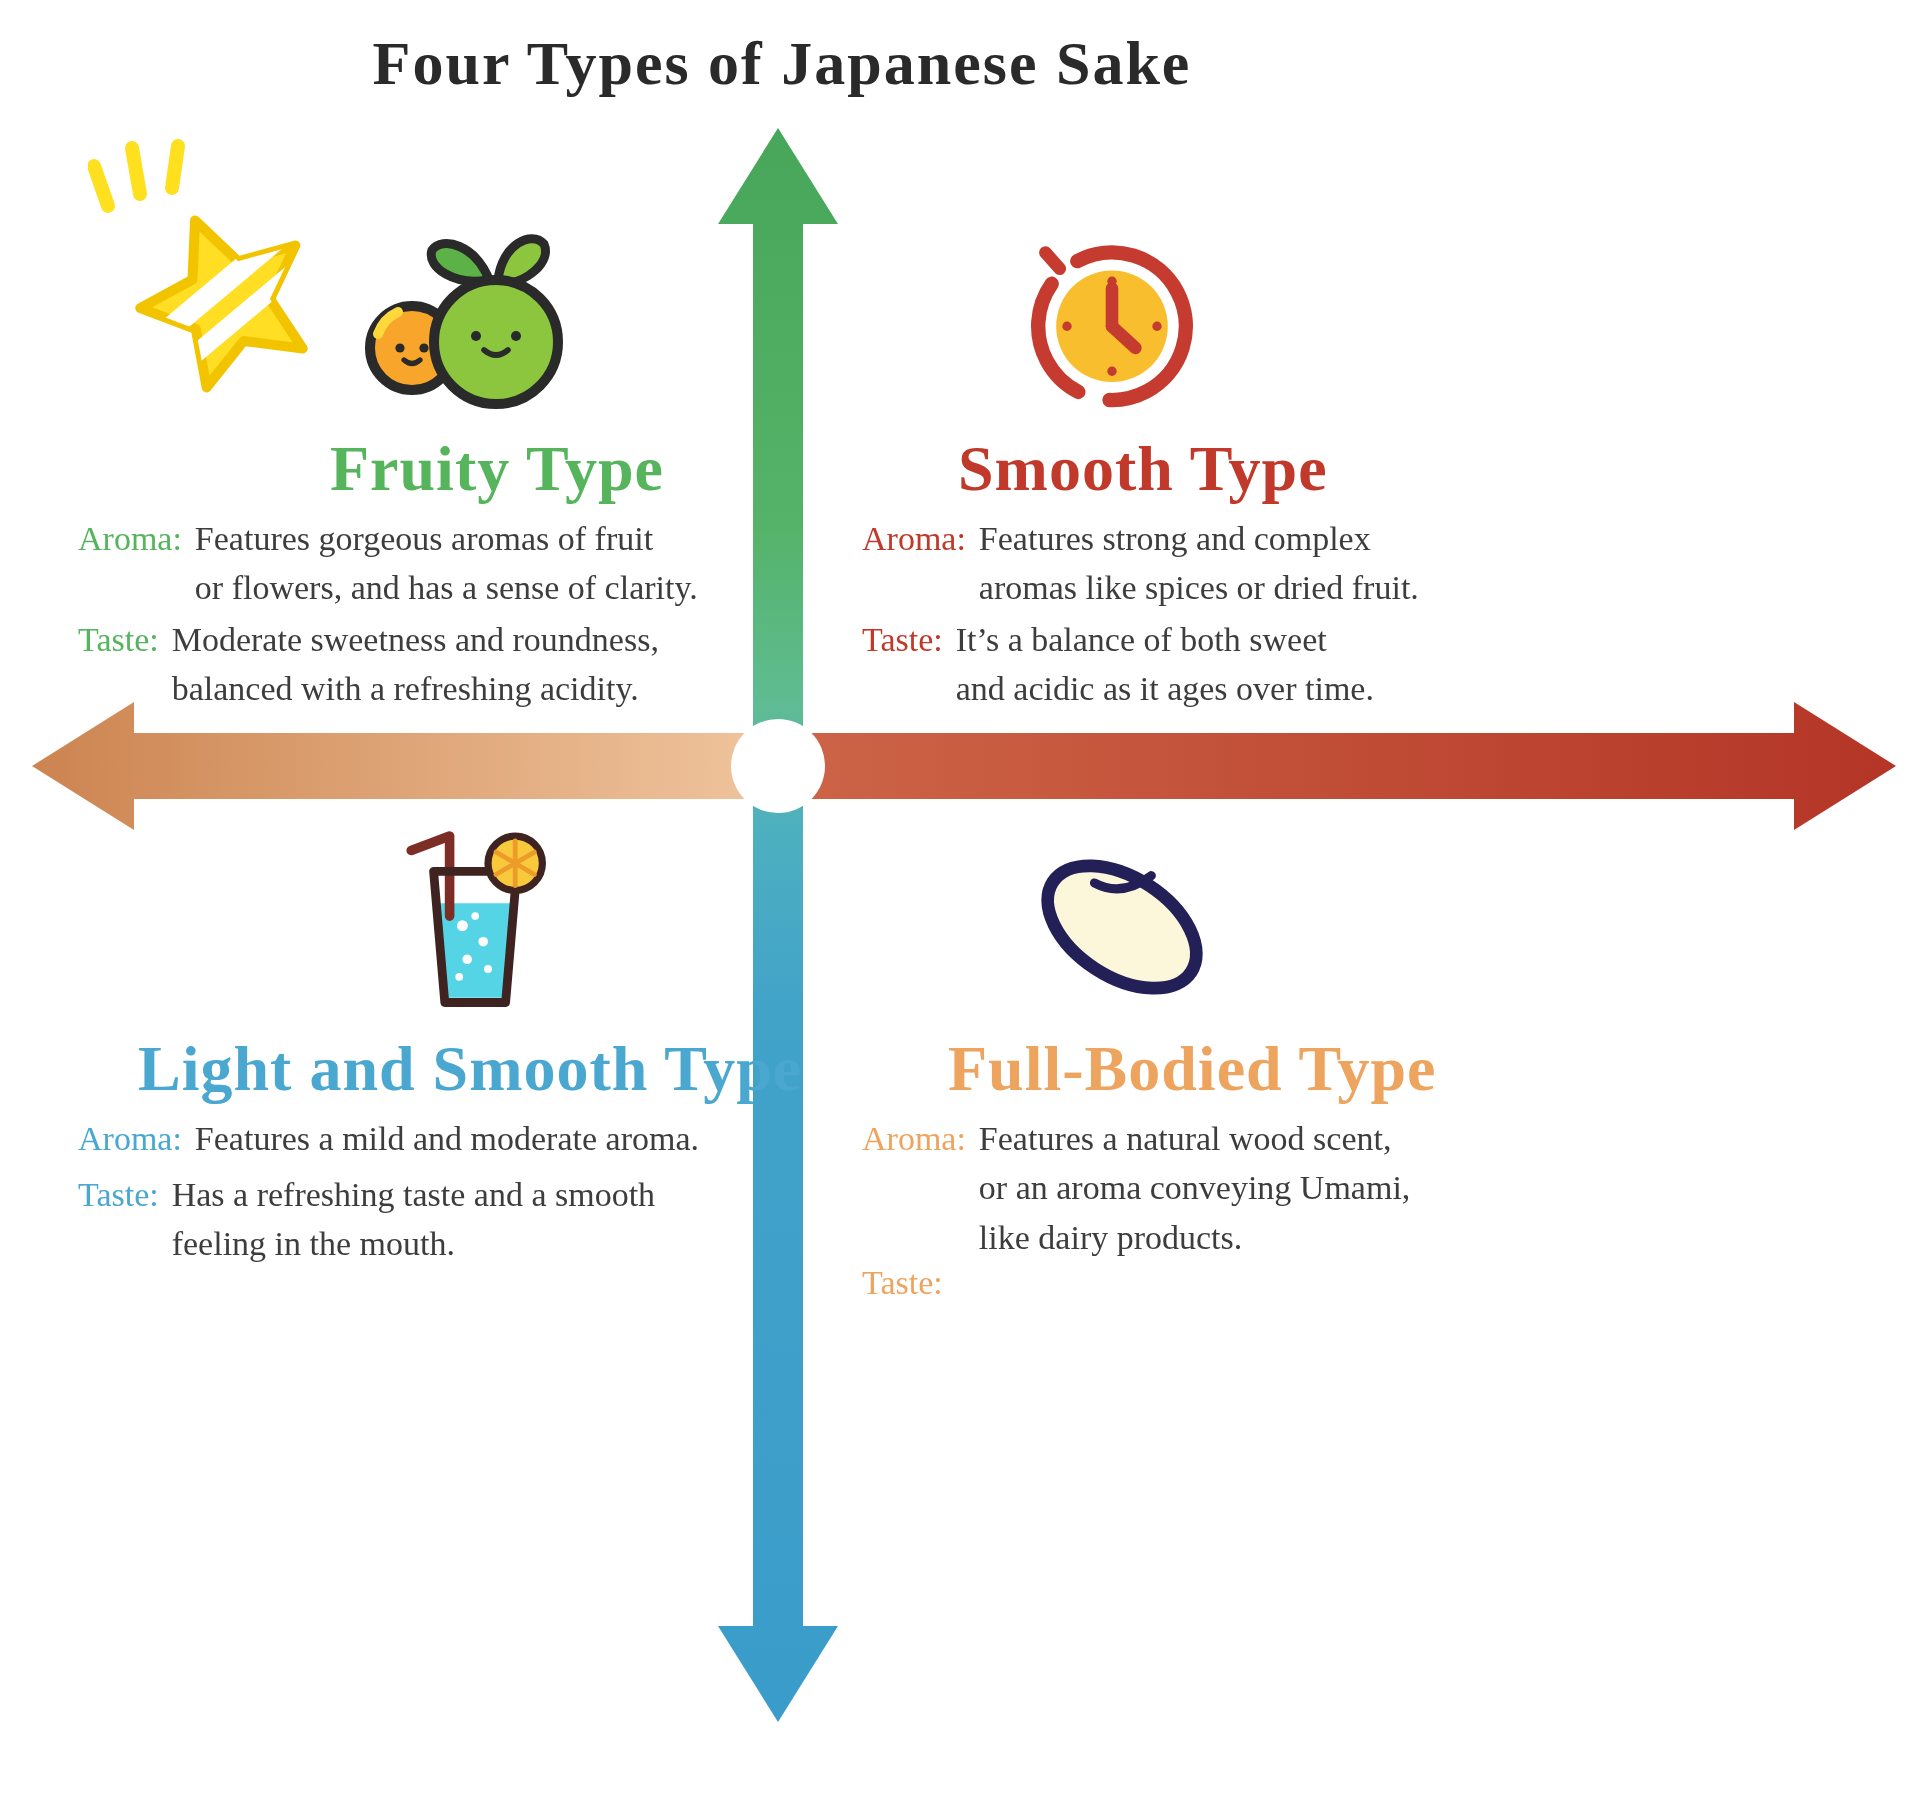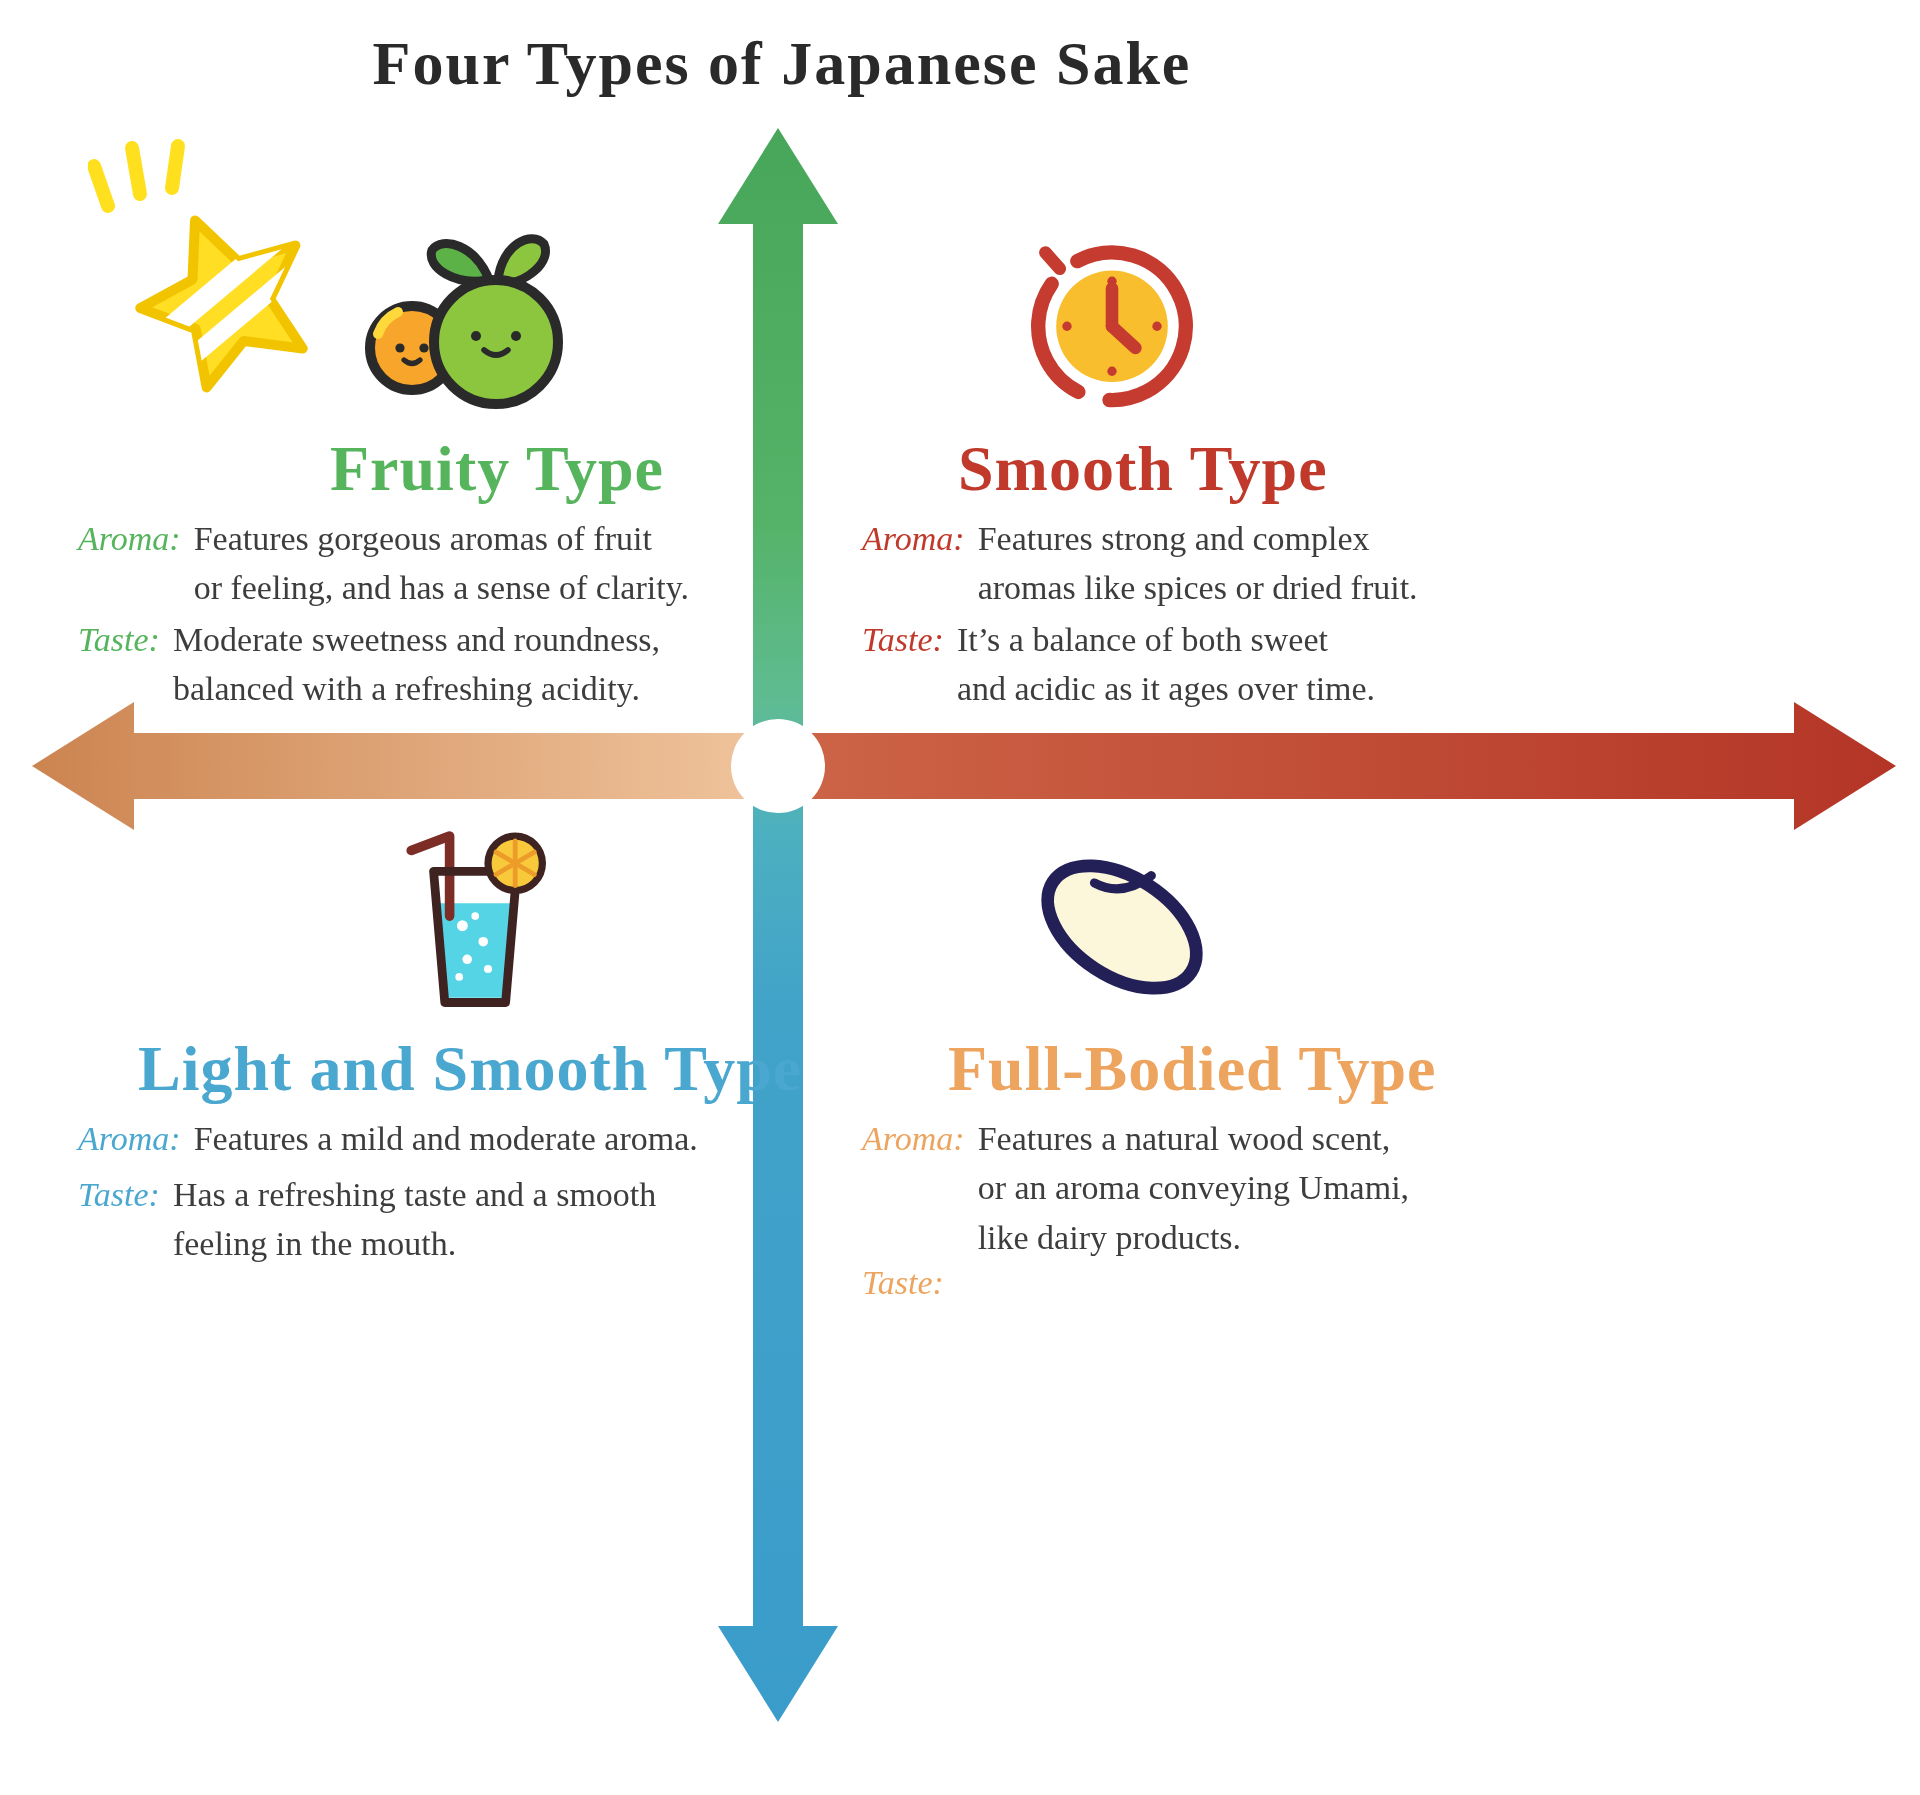--- a/index.html
+++ b/index.html
@@ -4,21 +4,21 @@
 <style>
   html, body { margin: 0; padding: 0; background: #ffffff; }
   body { font-family: "Liberation Serif", "DejaVu Serif", serif; }
   .canvas { position: relative; width: 1920px; height: 1795px; background: #ffffff; overflow: hidden; }
   .axes { position: absolute; left: 0; top: 0; }
   .title { position: absolute; left: 0; top: 28px; width: 1564px; margin: 0; text-align: center;
            font-size: 62px; font-weight: 700; color: #2a2a2a; letter-spacing: 2px; }
   .icon { position: absolute; }
   .qhead { position: absolute; font-size: 64px; font-weight: 700; letter-spacing: 1px; white-space: nowrap; }
   .entry { position: absolute; display: flex; gap: 13px; font-size: 34px; line-height: 1.45; color: #3d3d3d; }
-  .entry .label { flex: none; font-style: italic; }
+  .entry .label { flex: none; }
   .entry .text { white-space: pre-line; }
 
   .head-fruity  { left: 330px; top: 432px; }
   .head-matured { left: 958px; top: 432px; }
   .head-light   { left: 138px; top: 1032px; }
   .head-full    { left: 948px; top: 1032px; }
 
   .aroma-fruity  { left: 78px;  top: 514px; }
   .taste-fruity  { left: 78px;  top: 615px; }
   .aroma-matured { left: 862px; top: 514px; }
@@ -144,21 +144,21 @@
 
   <svg class="icon icon-rice" width="220" height="198" viewBox="0 0 120 108" aria-hidden="true">
     <ellipse cx="60" cy="54" rx="45" ry="27" transform="rotate(33 60 54)" fill="#fcf6da" stroke="#232058" stroke-width="7"></ellipse>
     <path d="M45,30 Q60,38 76,26" fill="none" stroke="#232058" stroke-width="5" stroke-linecap="round"></path>
   </svg>
 
   <div class="qhead head-fruity" style="color: rgb(86, 180, 93);">Fruity Type</div>
   <div class="entry aroma-fruity">
     <span class="label" style="color: rgb(86, 180, 93);">Aroma:</span>
     <span class="text">Features gorgeous aromas of fruit
-or feeling, and has a sense of clarity.</span>
+or flowers, and has a sense of clarity.</span>
   </div>
   <div class="entry taste-fruity">
     <span class="label" style="color: rgb(86, 180, 93);">Taste:</span>
     <span class="text">Moderate sweetness and roundness,
 balanced with a refreshing acidity.</span>
   </div>
 
   <div class="qhead head-matured" style="color: rgb(192, 57, 43);">Smooth Type</div>
   <div class="entry aroma-matured">
     <span class="label" style="color: rgb(192, 57, 43);">Aroma:</span>

